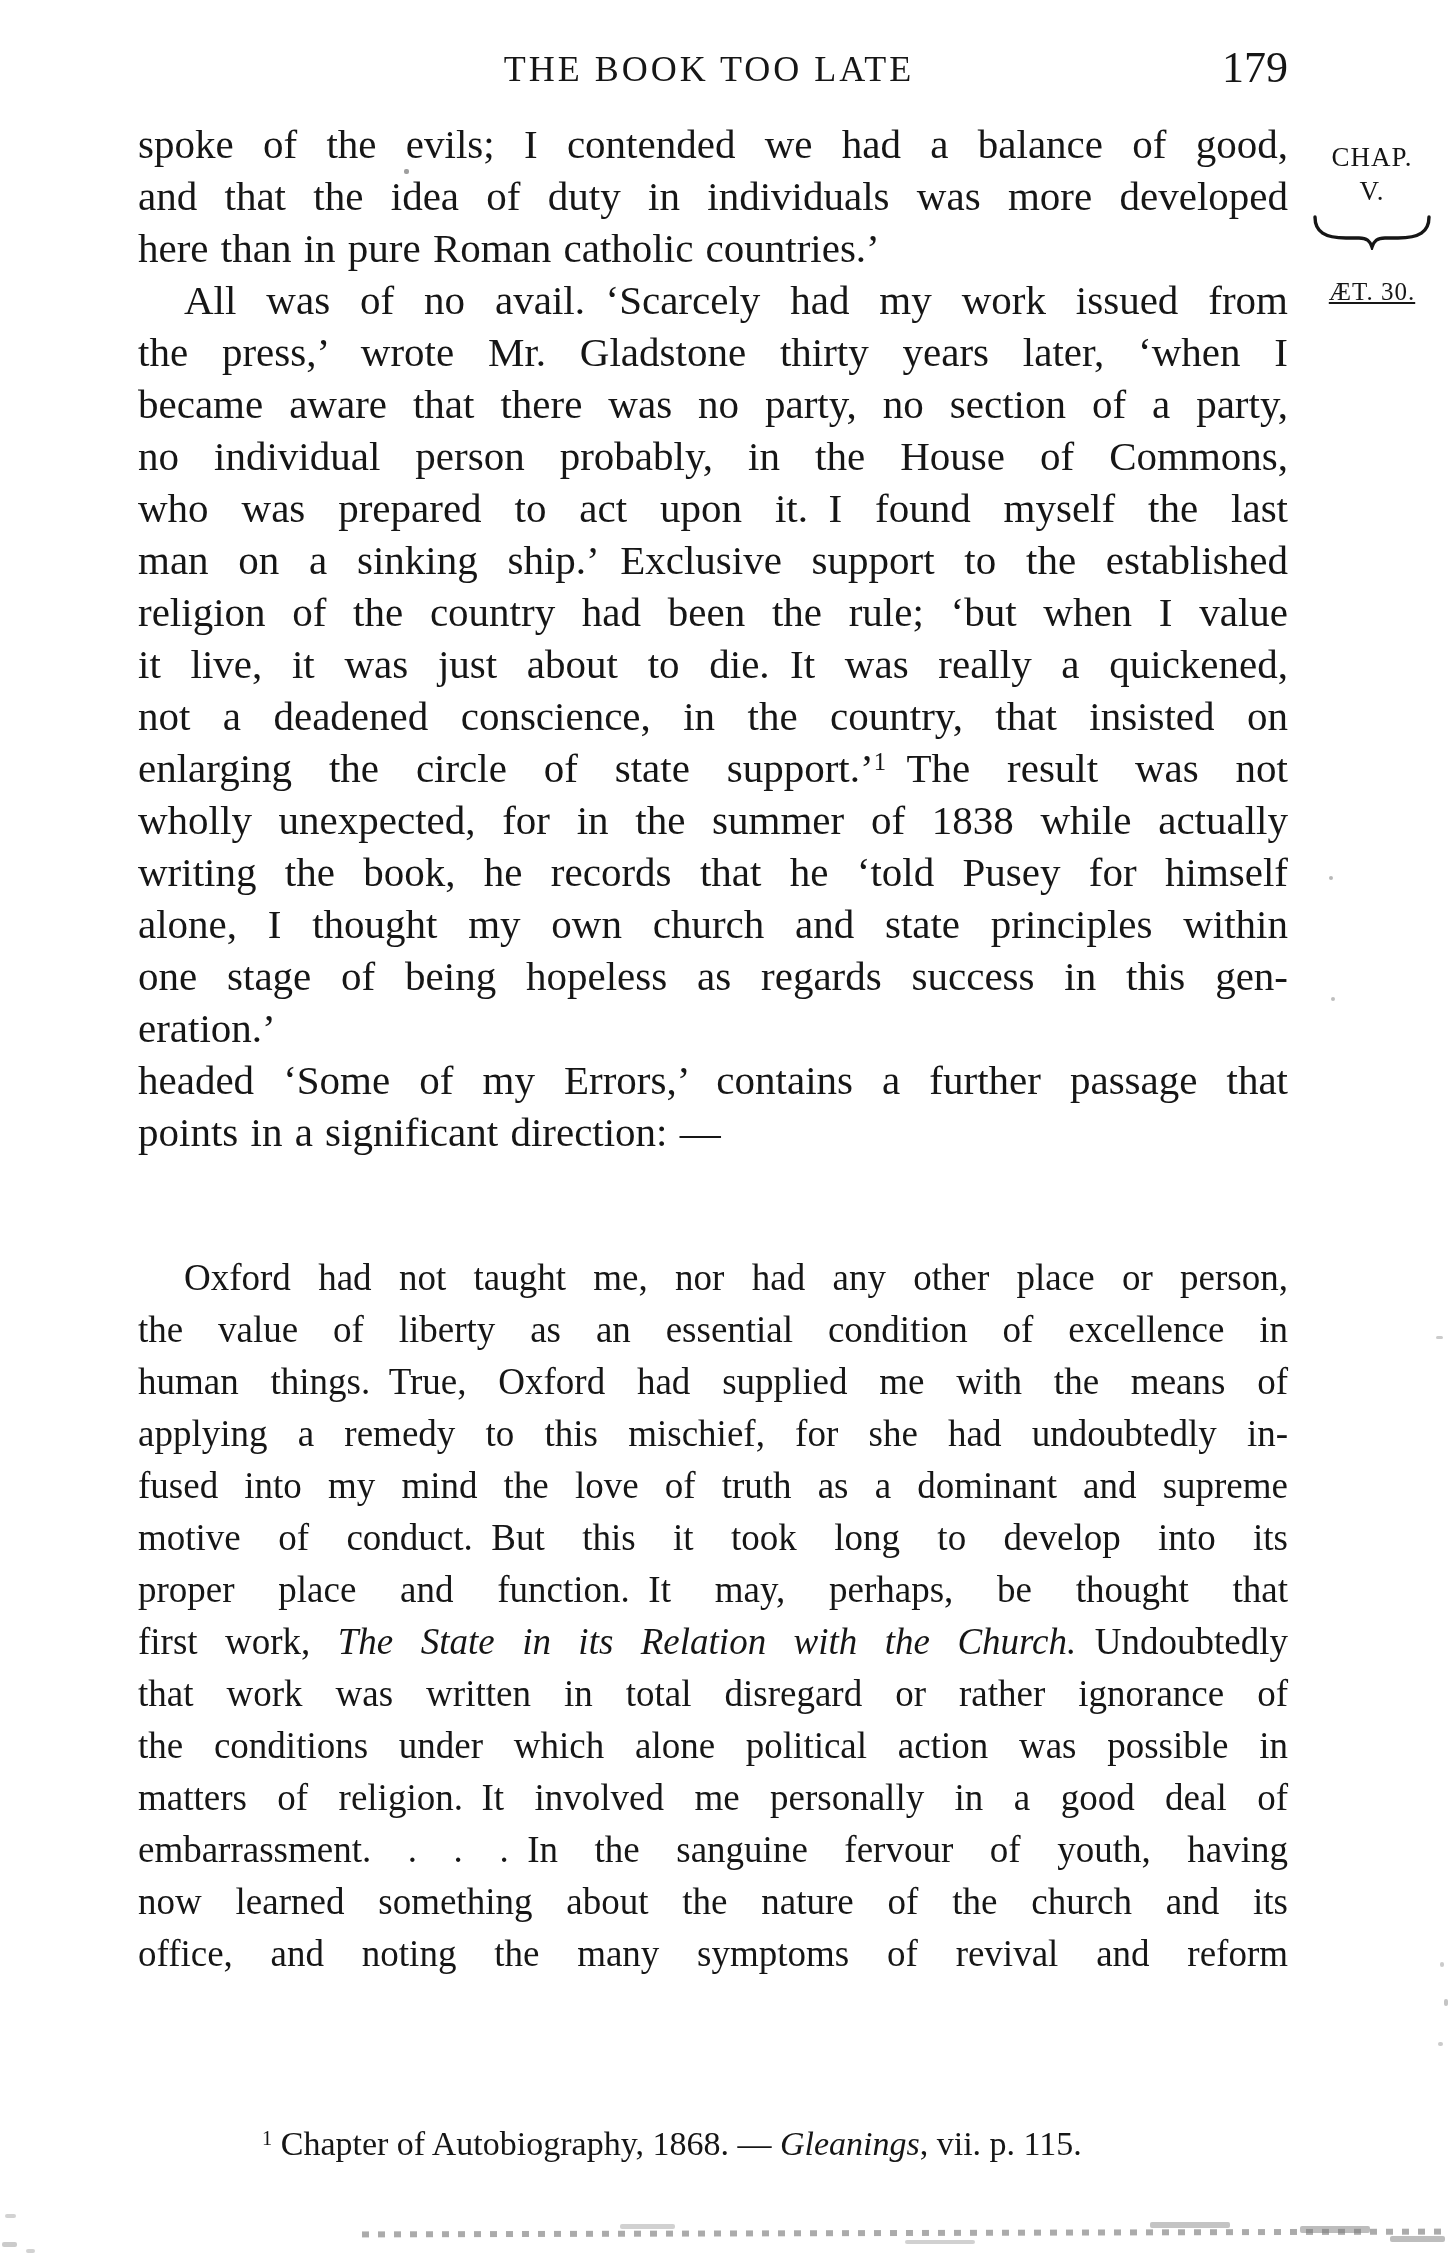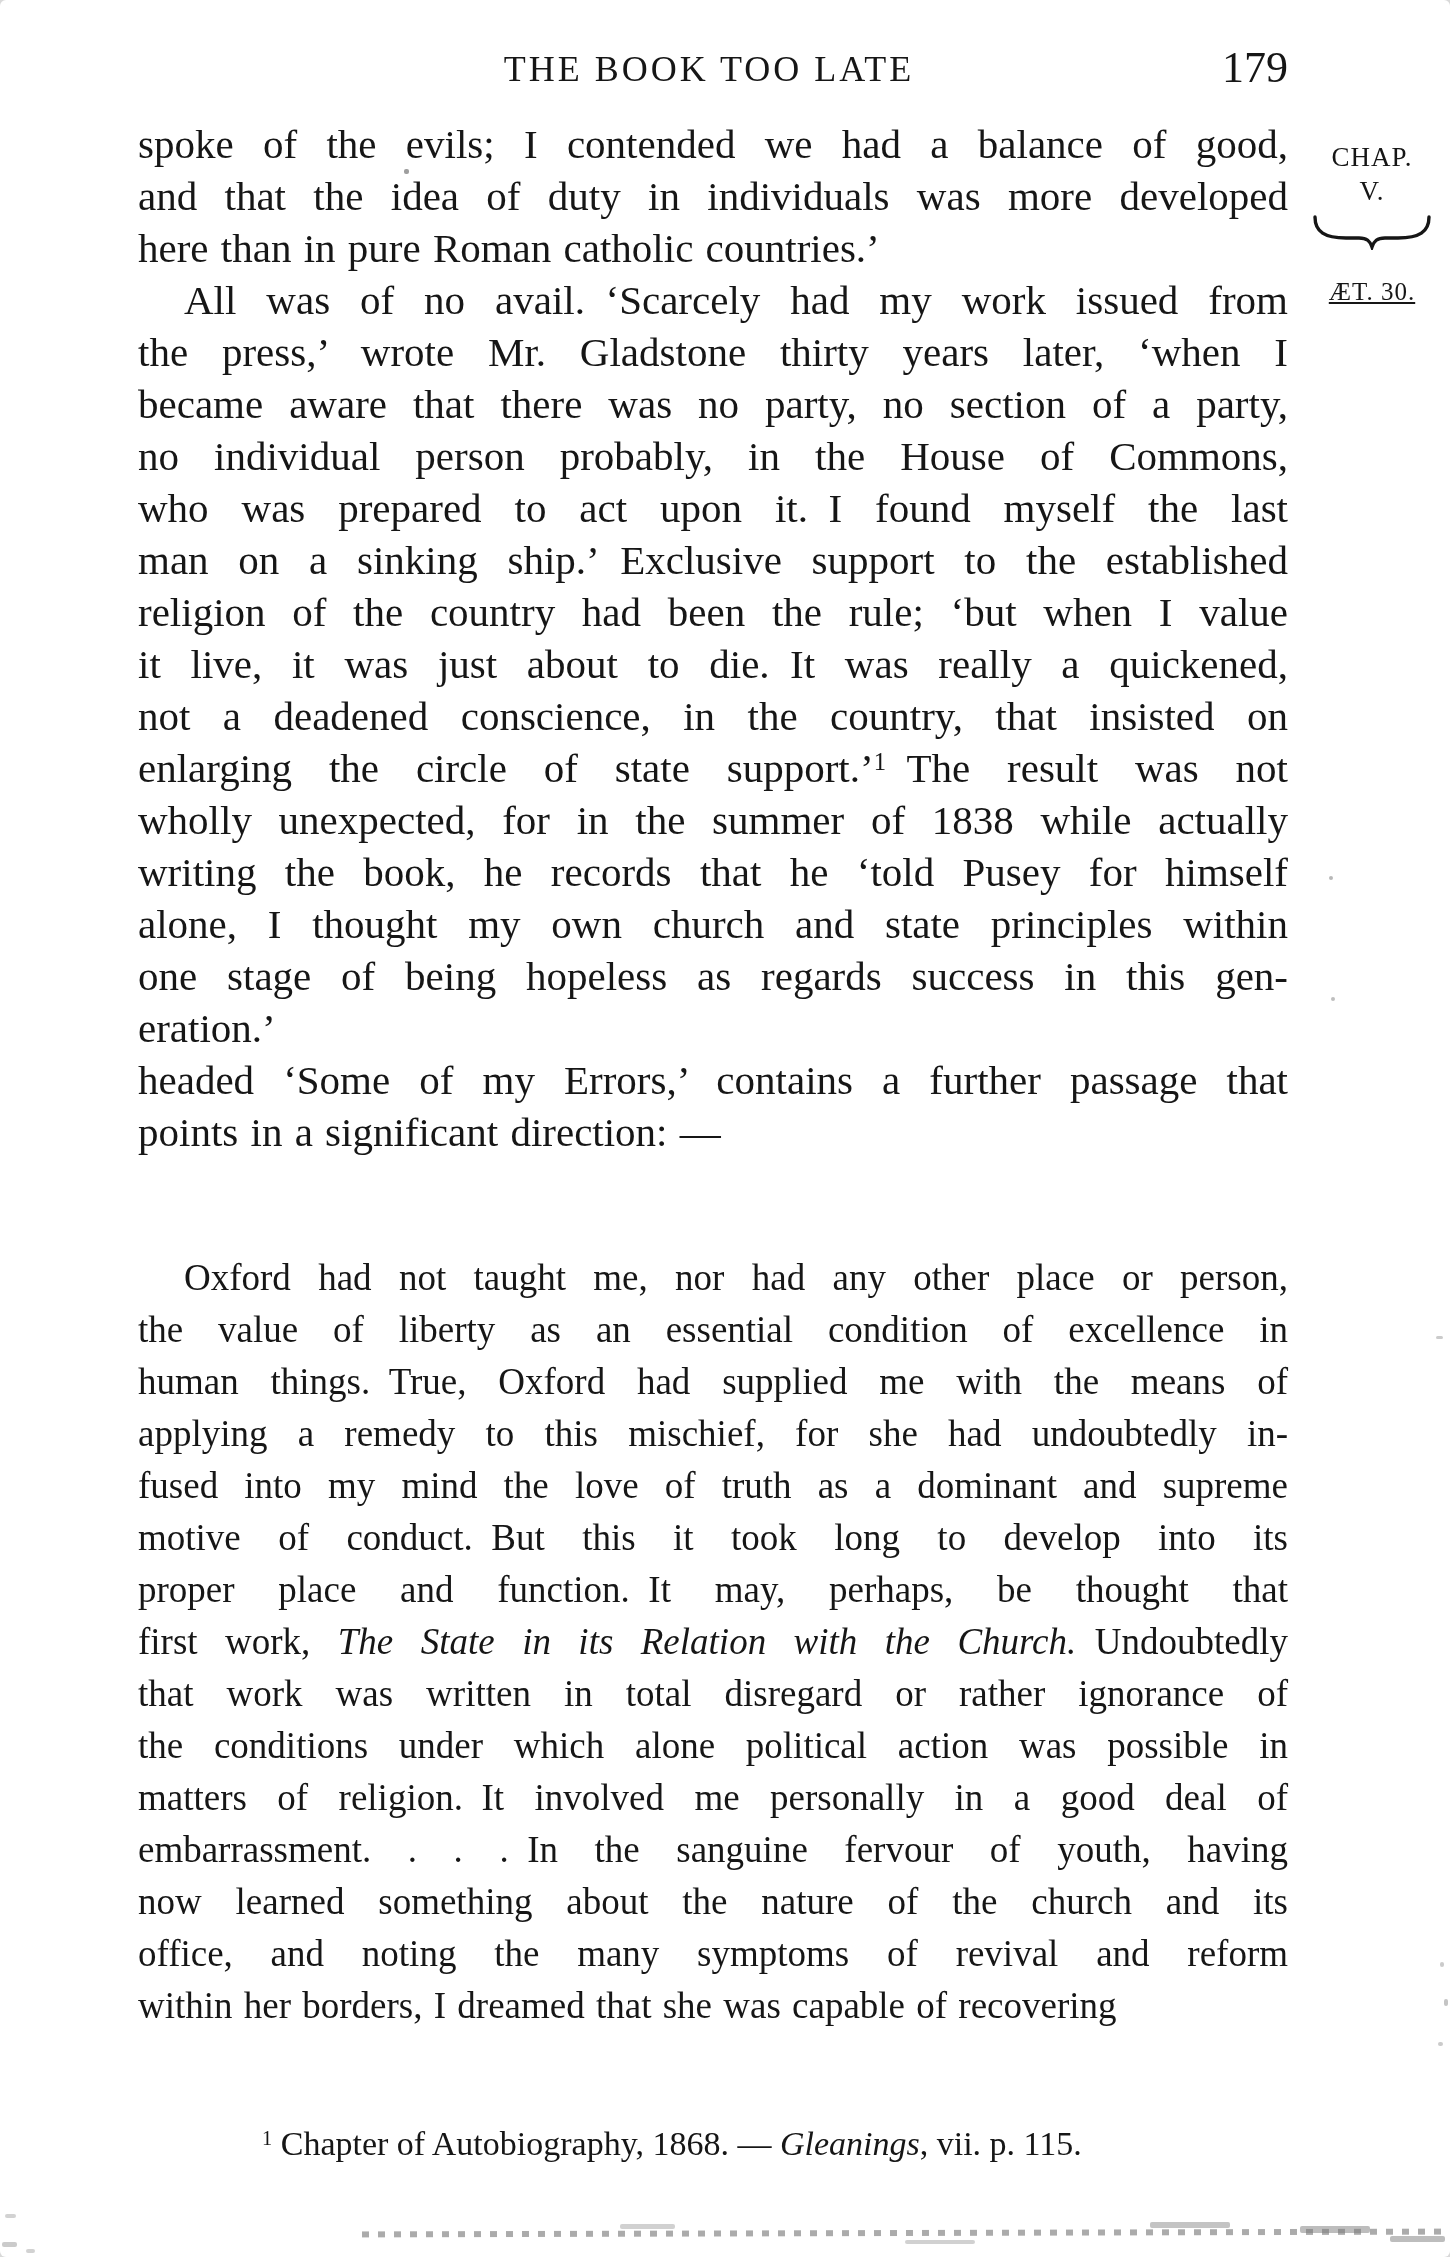--- a/index.html
+++ b/index.html
@@ -1,17 +1,17 @@
 <!DOCTYPE html>
 <html><head>
 <meta charset="utf-8">
 <style>
   html,body{margin:0;padding:0;background:#d9d9d9;}
   #page{position:relative;width:1450px;height:2257px;background:#ffffff;overflow:hidden;
-        font-family:"Liberation Serif","DejaVu Serif",serif;color:#161616;border-radius:6px;}
+        font-family:"Liberation Serif","DejaVu Serif",serif;color:#161616;}
   
   #running-head{position:absolute;left:130px;top:48px;width:1158px;text-align:center;
         font-size:36px;letter-spacing:3px;white-space:nowrap;}
   #folio{position:absolute;top:42px;left:1130px;width:158px;text-align:right;font-size:44px;}
   
   #body-block{position:absolute;left:130px;top:118px;width:1158px;}
   #quote-block{position:absolute;left:130px;top:1252px;width:1158px;}
   .line{height:52px;line-height:52px;font-size:41px;text-align:justify;text-align-last:justify;
         text-justify:inter-word;word-spacing:2px;white-space:normal;margin-left:8px;}
   .q-line{font-size:37px;}
@@ -70,21 +70,20 @@
       <div class="line q-line"><span>fused into my mind the love of truth as a dominant and supreme</span></div>
       <div class="line q-line"><span>motive of conduct. But this it took long to develop into its</span></div>
       <div class="line q-line"><span>proper place and function. It may, perhaps, be thought that</span></div>
       <div class="line q-line"><span>first work, </span><span class="it">The State in its Relation with the Church.</span><span> Undoubtedly</span></div>
       <div class="line q-line"><span>that work was written in total disregard or rather ignorance of</span></div>
       <div class="line q-line"><span>the conditions under which alone political action was possible in</span></div>
       <div class="line q-line"><span>matters of religion. It involved me personally in a good deal of</span></div>
       <div class="line q-line"><span>embarrassment. . . . In the sanguine fervour of youth, having</span></div>
       <div class="line q-line"><span>now learned something about the nature of the church and its</span></div>
       <div class="line q-line"><span>office, and noting the many symptoms of revival and reform</span></div>
-      <div class="line q-line noj"><span>within her borders, I dreamed that she was capable of recovering</span></div>
     </div>
 
   <div id="margin-notes">
     <div class="chap">CHAP.</div>
     <div class="chap">V.</div>
     <svg id="chapter-brace" width="122" height="38" viewBox="0 0 122 38">
       <path d="M4,5 C4,20 14,26 35,26 L48,26 C56,26 59,29 61,35 C63,29 66,26 74,26 L87,26 C108,26 118,20 118,5" fill="none" stroke="#161616" stroke-width="3.4" stroke-linecap="round"></path>
     </svg>
     <div class="aetat">ÆT. 30.</div>
   </div>

